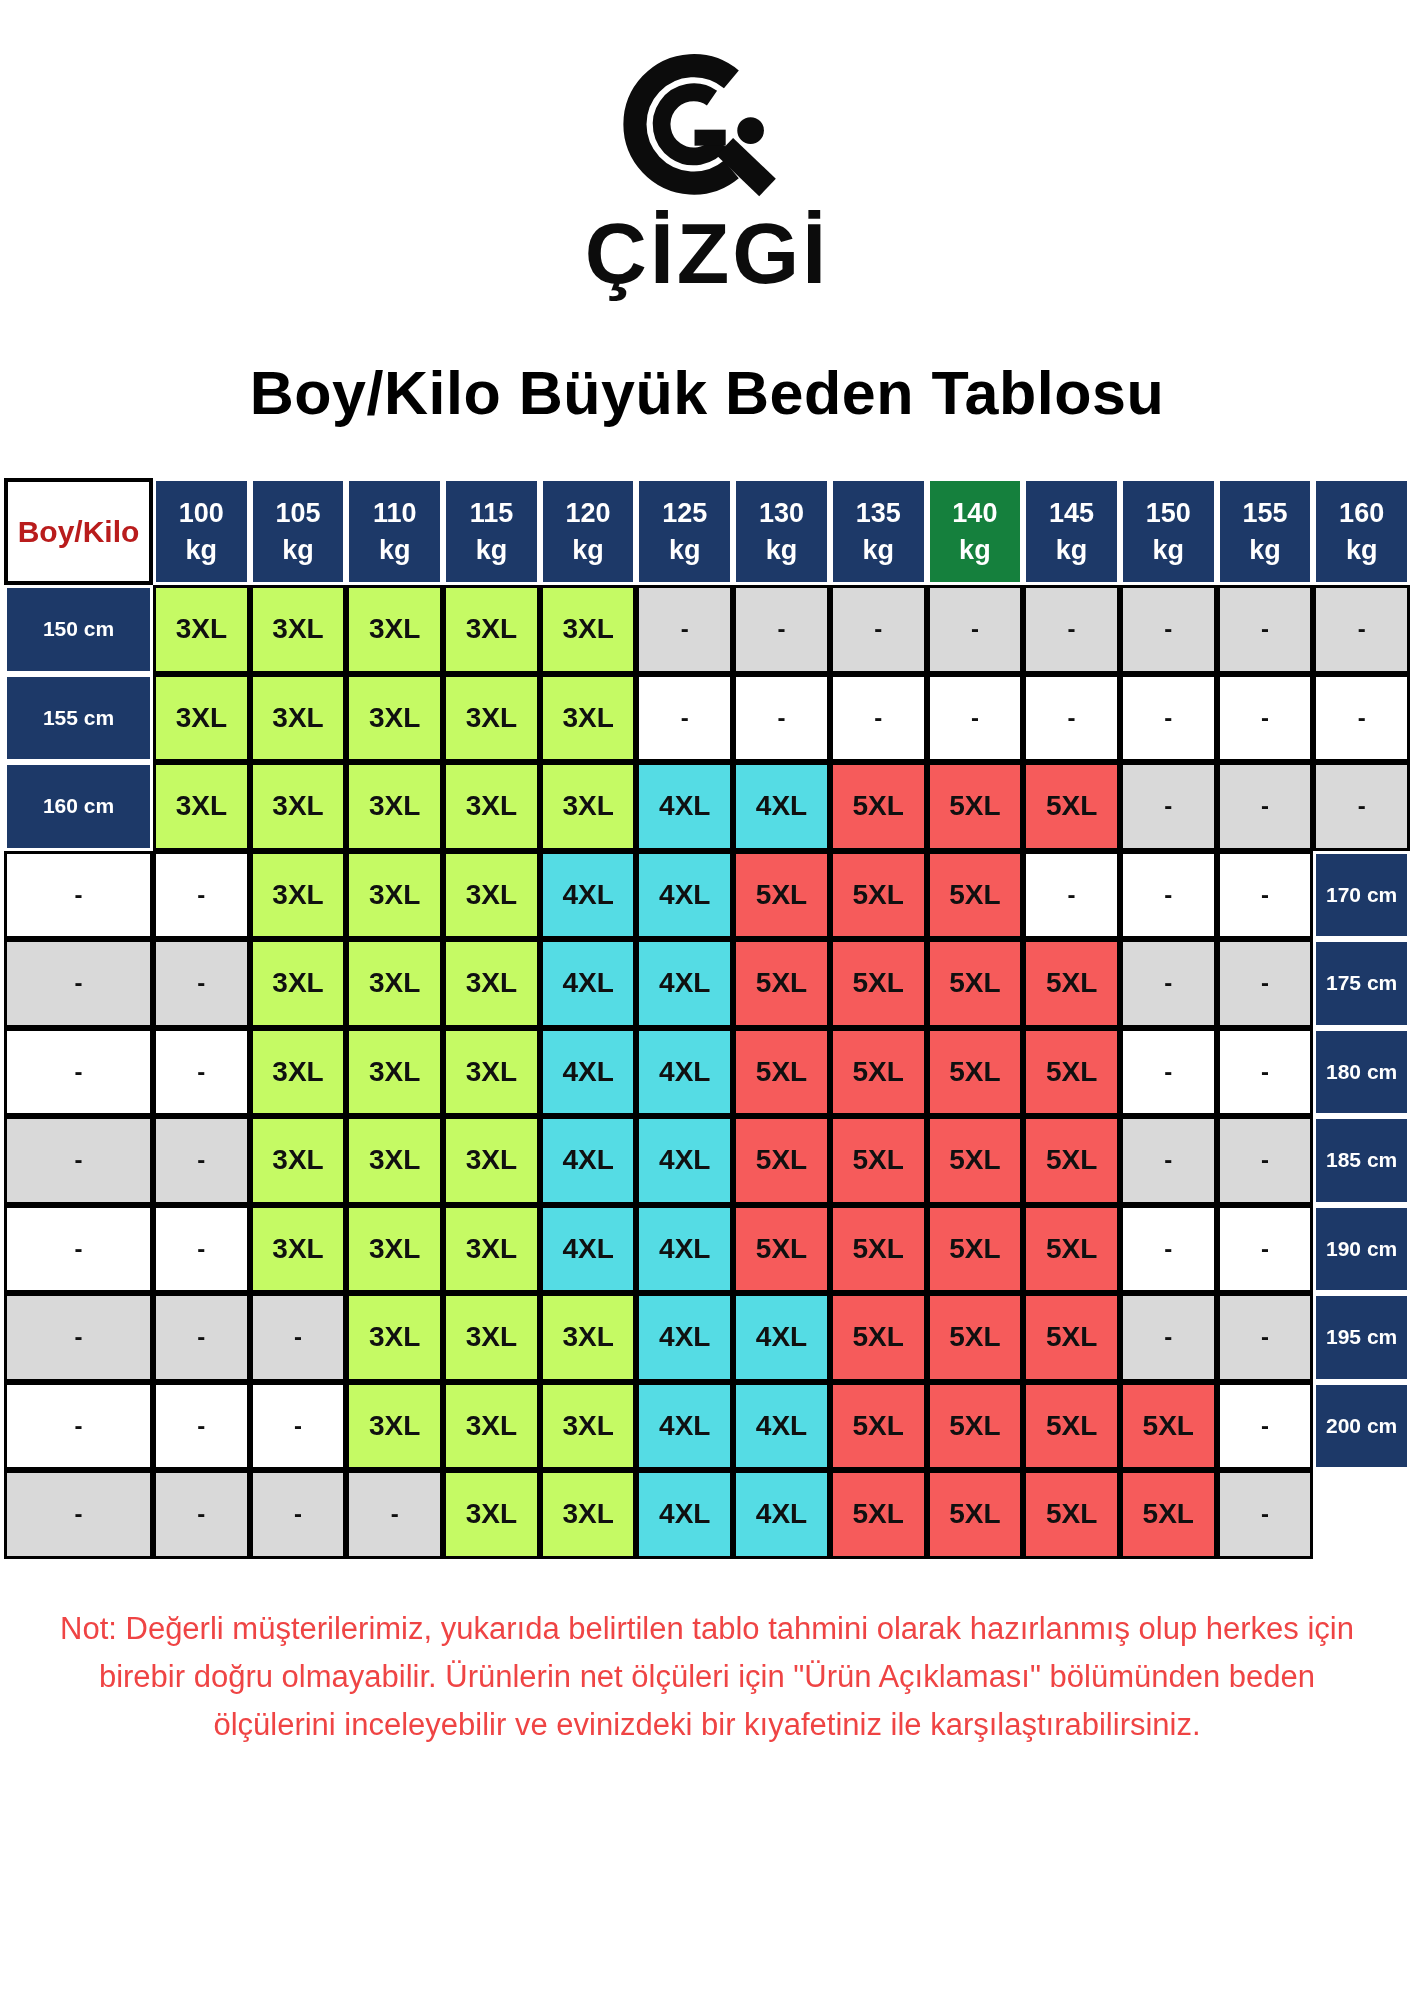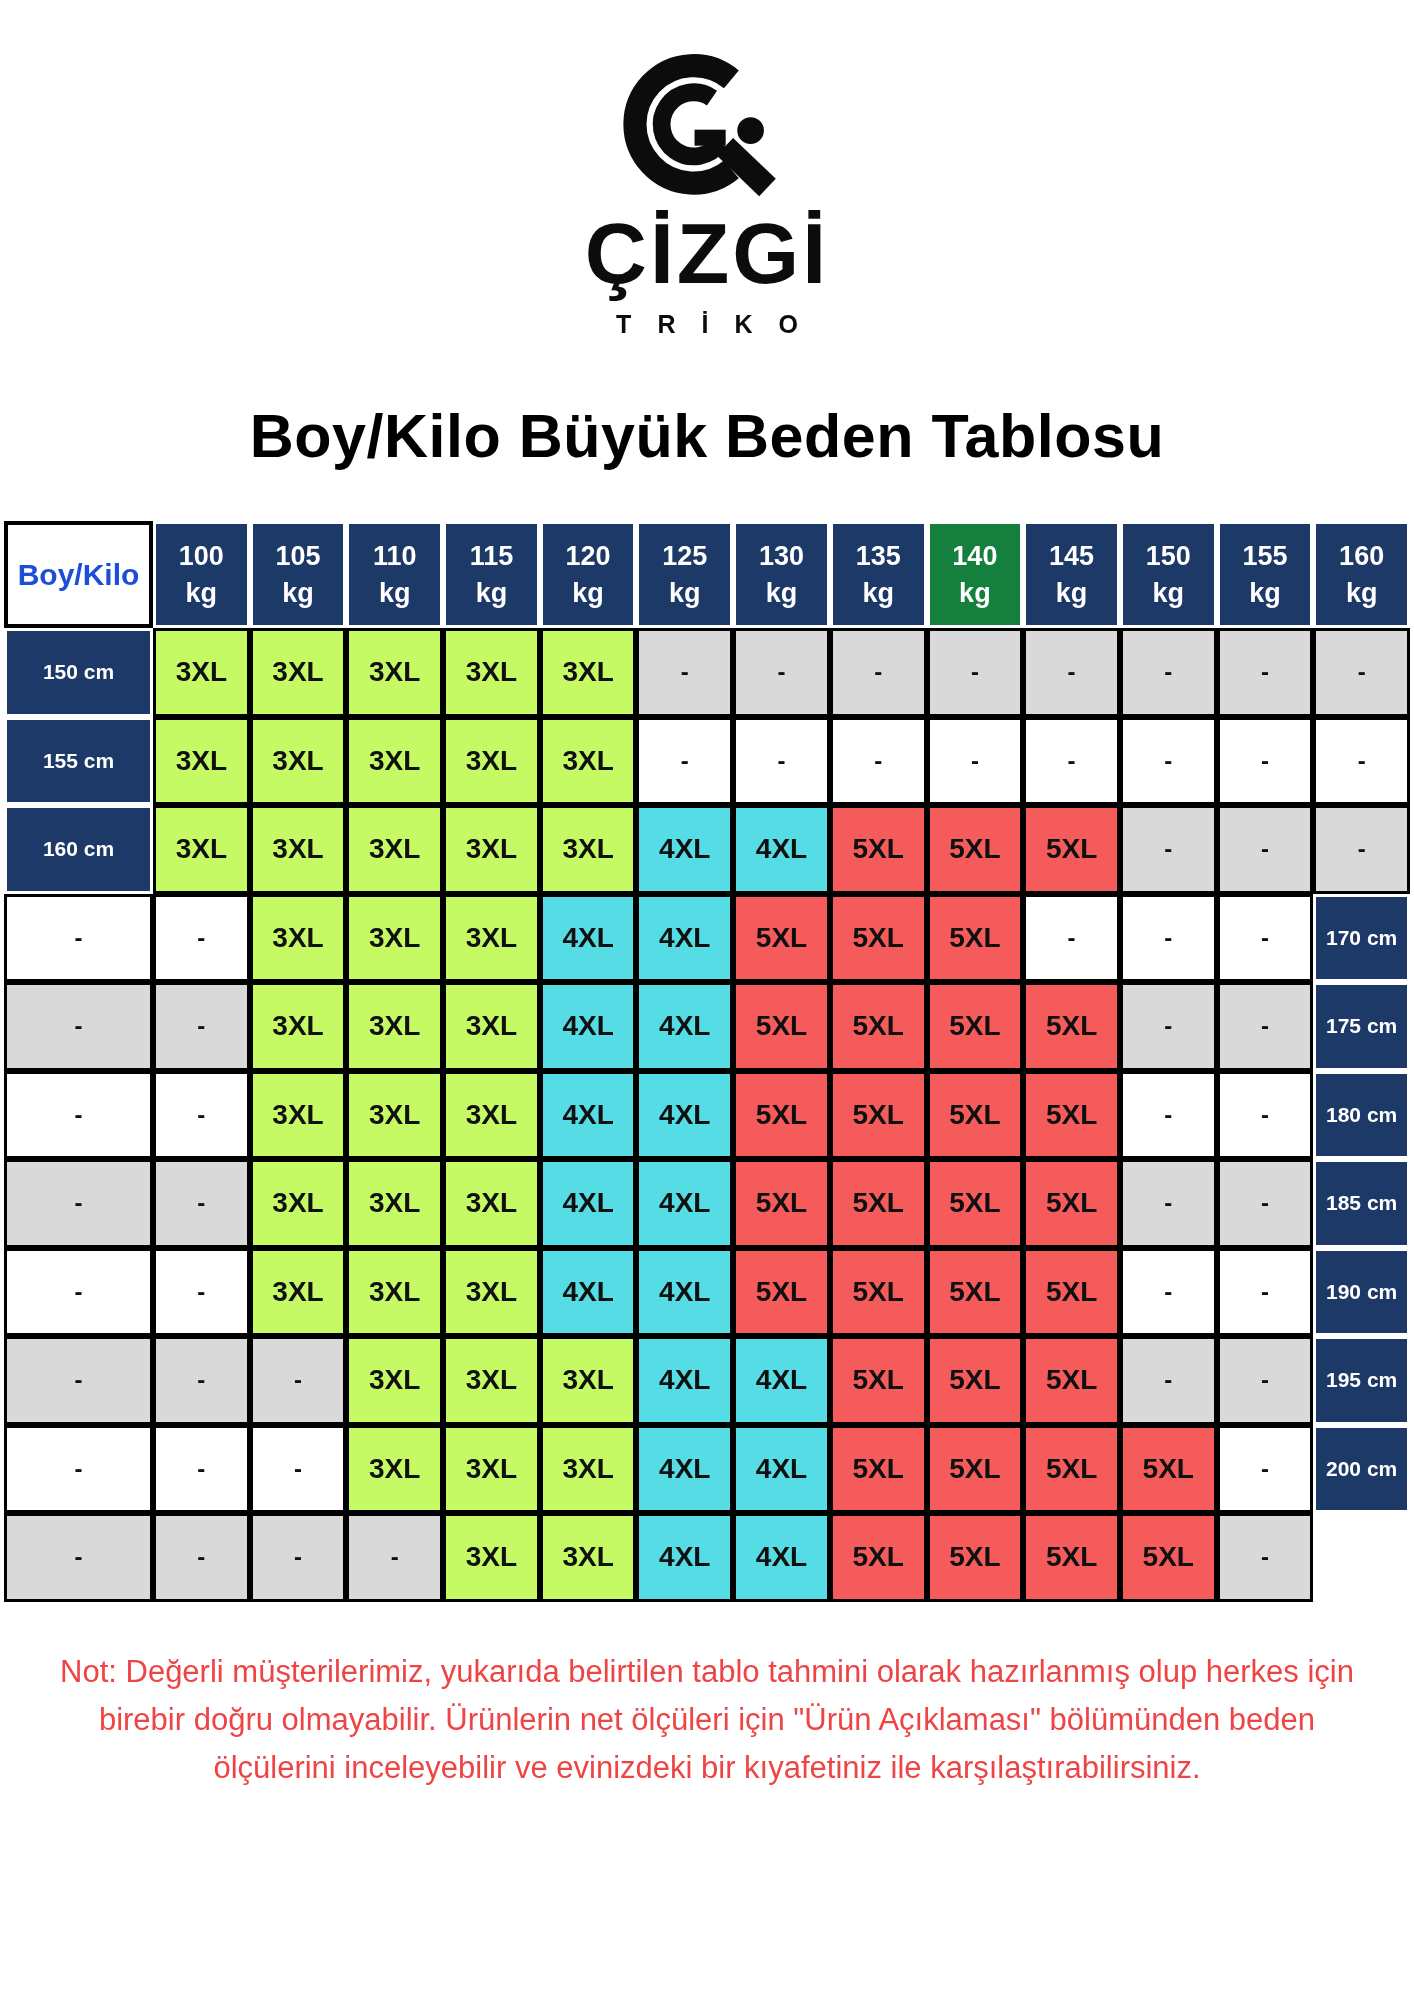--- a/index.html
+++ b/index.html
@@ -100,28 +100,27 @@
 
   <div class="logo-block">
     <svg class="logo-mark" width="178" height="158" viewBox="0 0 200 170" aria-hidden="true">
       <path d="M127.4 31.4 A66 66 0 1 0 127.4 132.6" fill="none" stroke="#0c0c0c" stroke-width="26"></path>
       <path d="M105.6 52.5 A36 36 0 1 0 114.5 102.7" fill="none" stroke="#0c0c0c" stroke-width="20"></path>
       <path d="M86 97 L121 97" fill="none" stroke="#0c0c0c" stroke-width="18"></path>
       <circle cx="149" cy="89" r="15" fill="#0c0c0c"></circle>
       <path d="M120 107 L168 153" fill="none" stroke="#0c0c0c" stroke-width="27"></path>
     </svg>
     <div class="brand-word">ÇİZGİ</div>
-    <div class="brand-sub">TRİKO</div>
   </div>
 
   <h1 class="chart-title">Boy/Kilo Büyük Beden Tablosu</h1>
 
   <div class="sz-wrap">
     <div class="sz-grid" id="size-grid">
-        <div class="cell h-corner" style="color: #1d4ed8;">Boy/Kilo</div>
+        <div class="cell h-corner" style="color: #b91c1c;">Boy/Kilo</div>
         <div class="cell h-weight" style="background: rgb(29, 57, 104);">
           <span>100</span>
           <span>kg</span>
         </div>
         <div class="cell h-weight" style="background: rgb(29, 57, 104);">
           <span>105</span>
           <span>kg</span>
         </div>
         <div class="cell h-weight" style="background: rgb(29, 57, 104);">
           <span>110</span>

